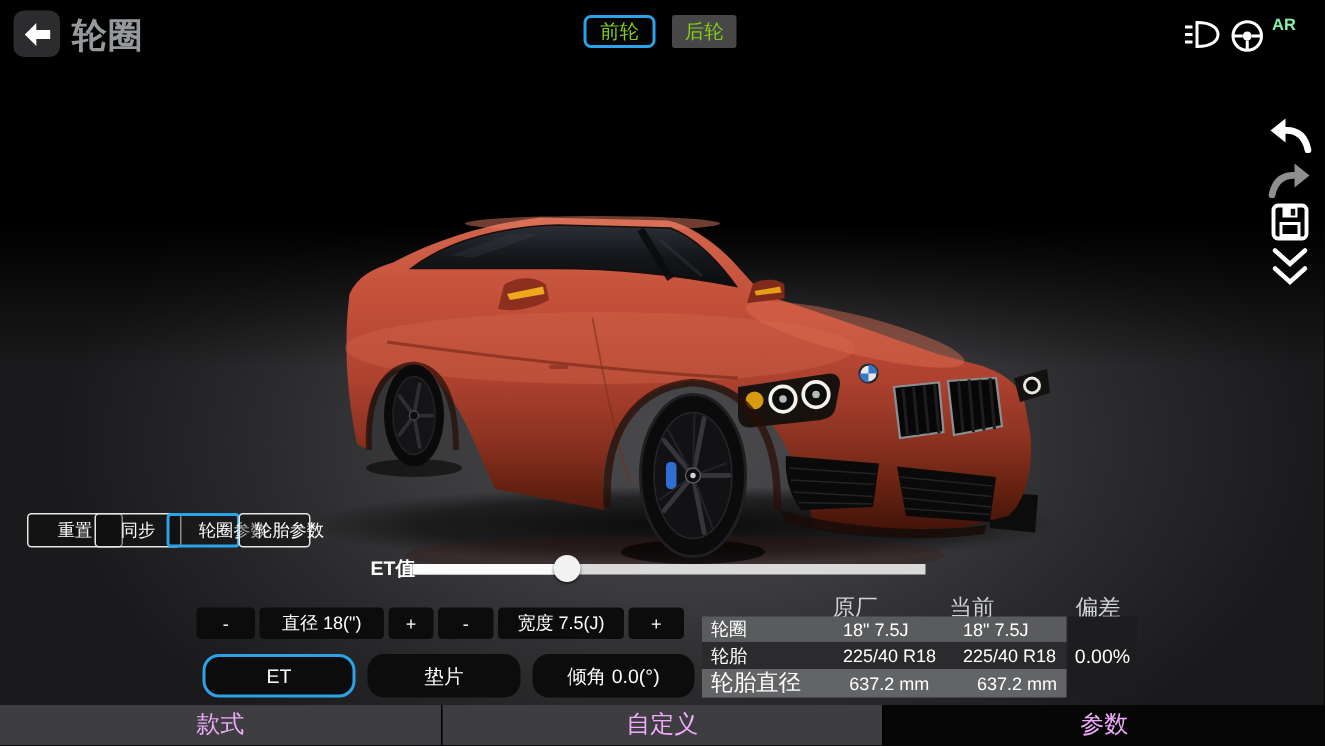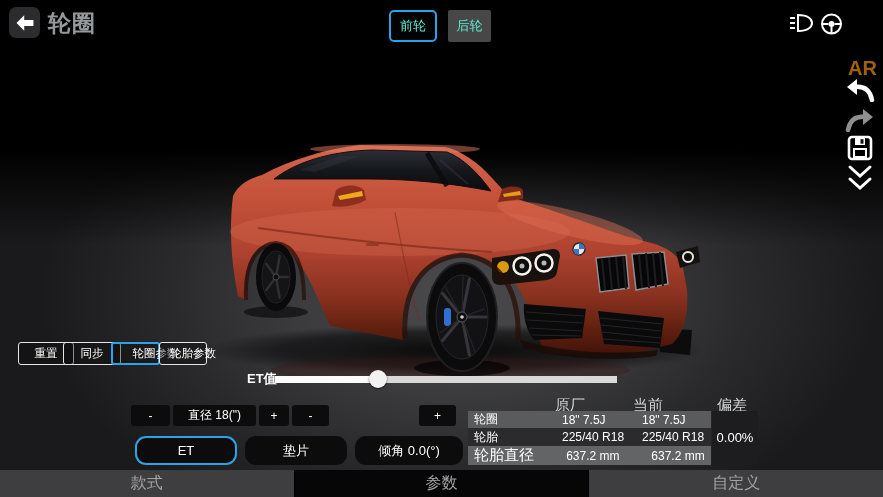--- a/index.html
+++ b/index.html
@@ -10,26 +10,26 @@
     background:
       linear-gradient(#000 0%, rgba(0,0,0,0) 95px),
       radial-gradient(420px 250px at 52% 42%, #4b4b4e 0%, #3b3b3e 40%, #2a2a2c 68%, #1a1a1c 100%),
       #141416;}
   svg{display:block}
   #car-svg{position:absolute;left:0;top:0;pointer-events:none;}
   
   .back-btn{position:absolute;left:9px;top:7px;width:31px;height:31px;background:#2c2c2e;
     border-radius:7px;display:flex;align-items:center;justify-content:center;cursor:pointer;}
   .page-title{position:absolute;left:48px;top:8px;font-size:23px;font-weight:bold;color:#96999c;letter-spacing:1px;}
-  .wheel-tab{position:absolute;top:10px;height:32px;display:flex;align-items:center;justify-content:center;
-    color:#5eead4;font-size:13px;box-sizing:border-box;cursor:pointer;}
+  .wheel-tab{position:absolute;top:10px;height:22px;display:flex;align-items:center;justify-content:center;
+    color:#84cc16;font-size:13px;box-sizing:border-box;cursor:pointer;}
   .wheel-tab.active{left:389px;width:48px;border:2px solid #2ba3e8;border-radius:5px;background:rgba(5,5,5,.55);}
   .wheel-tab.inactive{left:448px;width:43px;background:#474747;border-radius:2px;}
   .hdr-icon{position:absolute;top:12px;}
-  .ar-label{position:absolute;left:848px;top:11px;color:#a16207;font-size:20px;font-weight:bold;margin-top:46px;}
+  .ar-label{position:absolute;left:848px;top:11px;color:#86efac;font-size:11px;font-weight:bold;}
   
   .tool-icon{position:absolute;left:845px;cursor:pointer;}
   
   .pill{position:absolute;top:342px;height:23px;box-sizing:border-box;display:flex;align-items:center;
     justify-content:center;color:#fff;font-size:11.5px;background:rgba(10,10,10,.4);
     border:1.5px solid #e6e6e6;border-radius:3px;cursor:pointer;white-space:nowrap;}
   .pill.accent{border:2px solid #2ba3e8;padding-left:40px;}
   
   .et-label{position:absolute;left:247px;top:370px;color:#fff;font-size:13px;font-weight:bold;}
   .et-track{position:absolute;left:275px;top:376px;width:342px;height:7px;background:#d9d9d9;cursor:pointer;}
@@ -45,21 +45,21 @@
   
   .tbl-h{position:absolute;top:396px;color:#cfd3d6;font-size:15px;text-align:center;}
   .tbl-row{position:absolute;left:468px;width:243px;display:flex;align-items:center;color:#fff;font-size:12px;}
   .tbl-row .lab{padding-left:6px;width:94px;box-sizing:border-box;}
   .tbl-row .v1{width:80px;}
   .tbl-row .v2{width:69px;}
   .dev-box{position:absolute;left:712px;top:411px;width:46px;height:53px;background:#1d1d1f;
     display:flex;align-items:center;justify-content:center;color:#fff;font-size:13px;}
   
   #bottom-bar{position:absolute;left:0;right:0;bottom:0;height:27px;display:flex;background:#000;}
-  .b-tab{flex:1;display:flex;align-items:center;justify-content:center;color:#a3a3a3;font-size:16px;
+  .b-tab{flex:1;display:flex;align-items:center;justify-content:center;color:#f0abfc;font-size:16px;
     background:#3e3e40;cursor:pointer;}
   .b-tab + .b-tab{margin-left:1px;}
   .b-tab.active{background:#060607;}
 </style>
 </head>
 <body>
 
 <div id="stage">
 
   <div id="floor"></div>
@@ -247,35 +247,36 @@
     <rect x="2" y="2" width="22" height="22" rx="3" fill="none" stroke="#fff" stroke-width="2.6"></rect>
     <rect x="8" y="3" width="10" height="7" fill="#fff"></rect>
     <rect x="13.5" y="4.2" width="3" height="4.5" fill="#111"></rect>
     <rect x="7" y="14" width="12" height="8" fill="none" stroke="#fff" stroke-width="2"></rect>
   </svg>
   <svg class="tool-icon" style="top:164px;left:847px;" width="26" height="30" viewBox="0 0 26 30">
     <path d="M3,3 L13,12 L23,3" fill="none" stroke="#fff" stroke-width="3" stroke-linecap="round"></path>
     <path d="M3,15 L13,24 L23,15" fill="none" stroke="#fff" stroke-width="3" stroke-linecap="round"></path>
   </svg>
 
-  <div class="pill" style="left:18px;width:56px;">重置</div>
+  <div class="pill" style="left:18px;width:64px;">重置</div>
   <div class="pill" style="left:63px;width:58px;">同步</div>
   <div class="pill accent" style="left:111px;width:49px;">轮圈参数</div>
   <div class="pill" style="left:159px;width:48px;padding-left:20px;">轮胎参数</div>
 
   <div class="et-label">ET值</div>
   <div class="et-track">
     <div class="et-fill" style="width: 30%;"></div>
     <div class="et-thumb" style="left: calc(30% - 9px);"></div>
   </div>
 
   <div class="btn-dark row1" style="left:131px;width:39px;">-</div>
   <div class="btn-dark row1" style="left:173px;width:83px;">直径 18(")</div>
   <div class="btn-dark row1" style="left:259px;width:30px;">+</div>
   <div class="btn-dark row1" style="left:292px;width:37px;">-</div>
+  <div class="btn-dark row1" style="left:332px;width:84px;">宽度 7.5(J)</div>
   <div class="btn-dark row1" style="left:419px;width:37px;">+</div>
 
   <div class="btn-dark row2 accent" style="left:135px;width:102px;">ET</div>
   <div class="btn-dark row2" style="left:245px;width:102px;">垫片</div>
   <div class="btn-dark row2" style="left:355px;width:108px;">倾角 0.0(°)</div>
 
   <div class="tbl-h" style="left:545px;width:50px;">原厂</div>
   <div class="tbl-h" style="left:623px;width:50px;">当前</div>
   <div class="tbl-h" style="left:707px;width:50px;">偏差</div>
 
@@ -291,17 +292,17 @@
   </div>
   <div class="tbl-row" style="top:446px;height:19px;background:#626466;gap:16px;">
     <span class="lab" style="font-size:15px;">轮胎直径</span>
     <span class="v1">637.2 mm</span>
     <span class="v2">637.2 mm</span>
   </div>
   <div class="dev-box">0.00%</div>
 
   <div id="bottom-bar">
     <div class="b-tab">款式</div>
+    <div class="b-tab">自定义</div>
     <div class="b-tab active">参数</div>
-    <div class="b-tab">自定义</div>
   </div>
 
 </div>
 
 </body></html>

